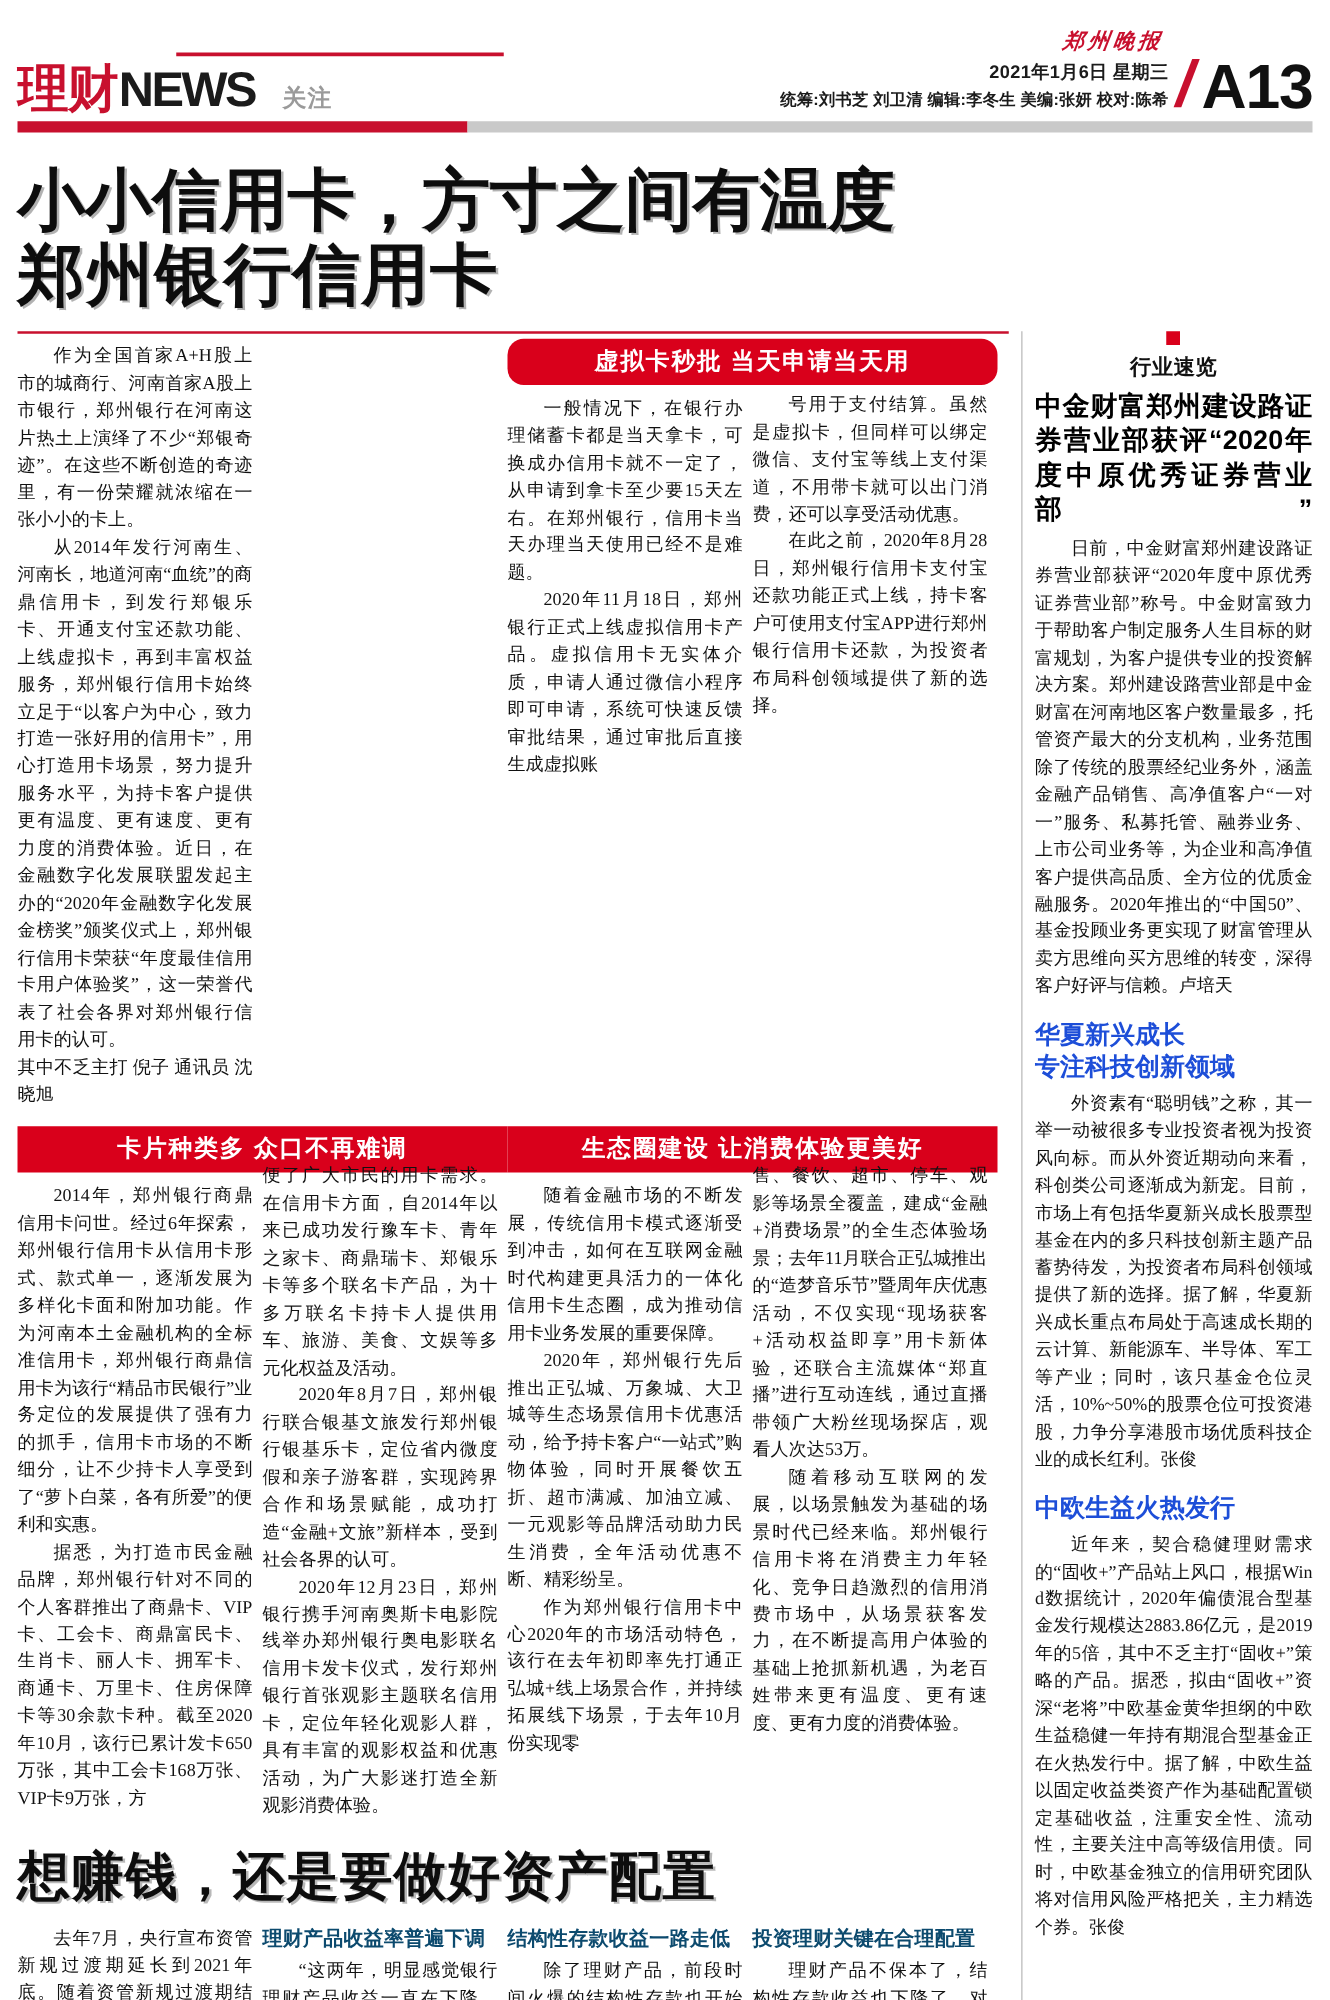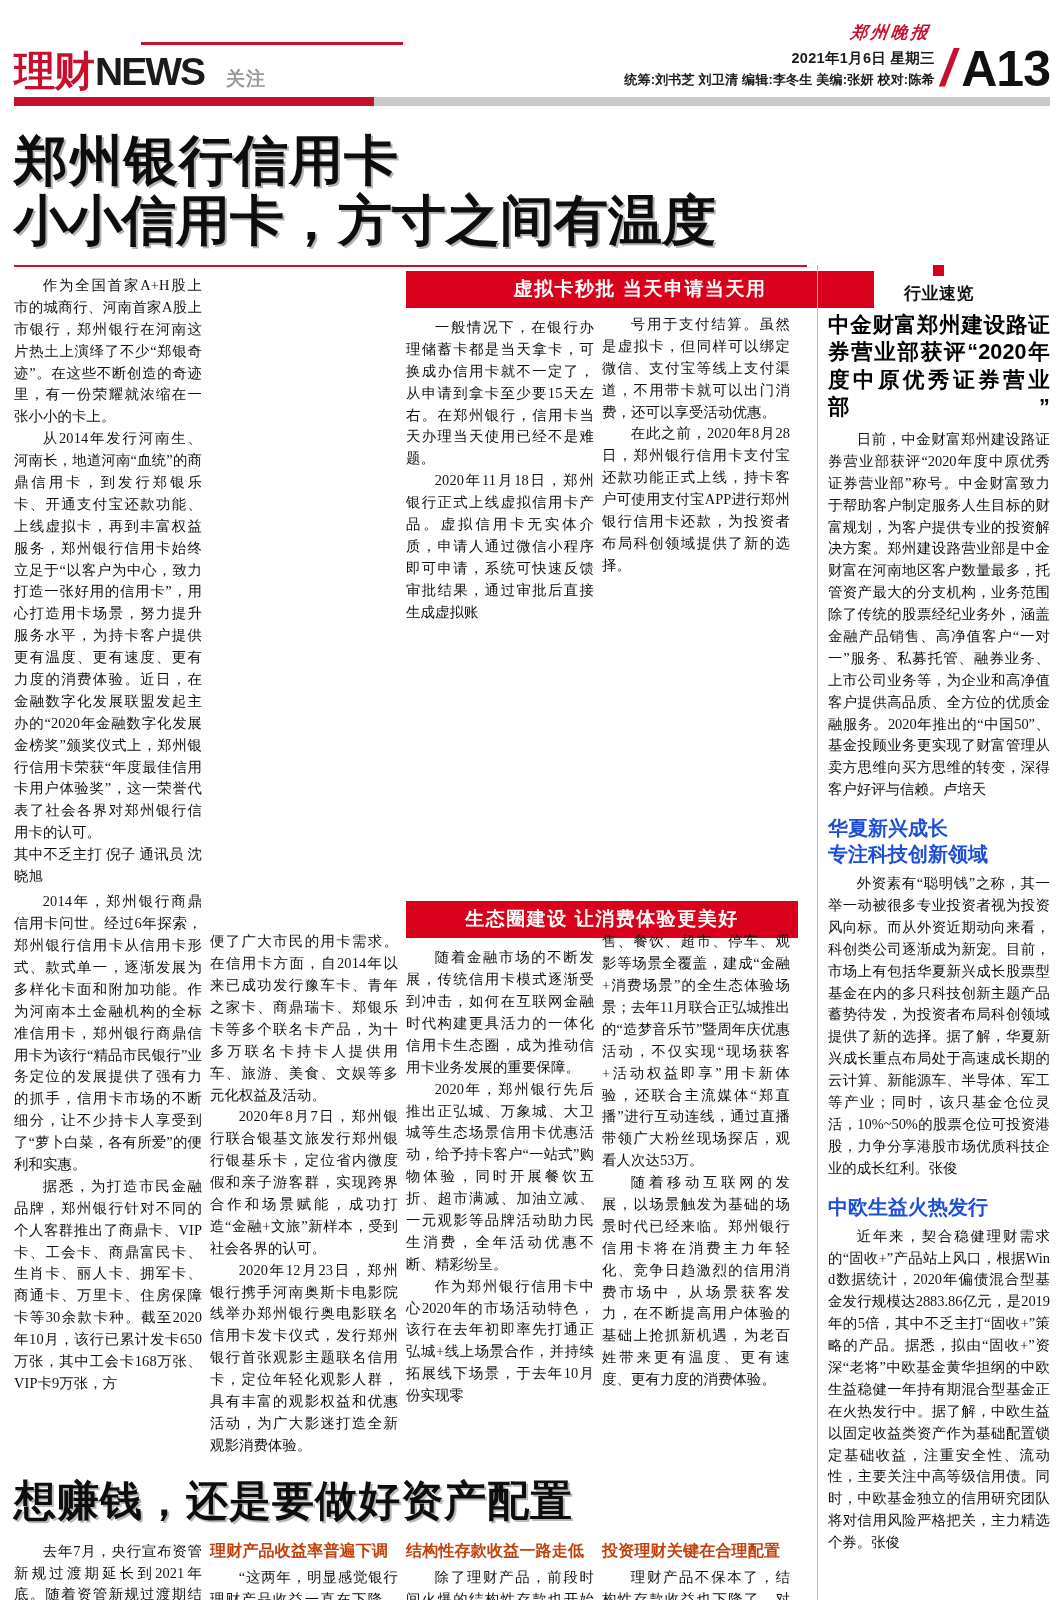--- a/index.html
+++ b/index.html
@@ -91,21 +91,21 @@
   .sb-body p { font-family: "Liberation Serif", serif; font-size: 14.4px;
                line-height: 1.52; text-align: justify; text-indent: 2em;
                word-break: break-all; }
 
   
   .lower { margin-top: 16px; }
   .lower-hl { font-family: "Liberation Sans", sans-serif; font-weight: bold;
               font-size: 42px; color: #0d0d0d; letter-spacing: 1px;
               text-shadow: 2px 2px 0 rgba(0,0,0,0.28); margin-bottom: 12px; }
   .sub-head { font-family: "Liberation Sans", sans-serif; font-weight: bold;
-              font-size: 16px; color: #c2410c; margin-bottom: 5px; letter-spacing: .2px; }
+              font-size: 16px; color: #0c4a6e; margin-bottom: 5px; letter-spacing: .2px; }
 </style>
 </head>
 <body>
 
 <div class="page">
 
   <div class="masthead">
     <div class="mh-left">
       <div class="mh-rule-top"></div>
       <span class="mh-licai">理财</span>
@@ -121,49 +121,50 @@
       <div class="mh-slash">/</div>
       <div class="mh-page">A13</div>
     </div>
   </div>
   <div class="mh-bar">
     <div class="b1"></div>
     <div class="b2"></div>
   </div>
 
   <div class="headline">
+    <div class="hl-line hl-2">小小信用卡，方寸之间有温度</div>
     <div class="hl-line hl-1">郑州银行信用卡</div>
-    <div class="hl-line hl-2">小小信用卡，方寸之间有温度</div>
   </div>
 
   <div class="body-wrap">
 
     <div class="main-zone">
       <div class="hr-red"></div>
 
       <div class="cols" style="margin-top:8px;">
         <div class="col">
           <p class="cn">作为全国首家A+H股上市的城商行、河南首家A股上市银行，郑州银行在河南这片热土上演绎了不少“郑银奇迹”。在这些不断创造的奇迹里，有一份荣耀就浓缩在一张小小的卡上。</p>
           <p class="cn">从2014年发行河南生、河南长，地道河南“血统”的商鼎信用卡，到发行郑银乐卡、开通支付宝还款功能、上线虚拟卡，再到丰富权益服务，郑州银行信用卡始终立足于“以客户为中心，致力打造一张好用的信用卡”，用心打造用卡场景，努力提升服务水平，为持卡客户提供更有温度、更有速度、更有力度的消费体验。近日，在金融数字化发展联盟发起主办的“2020年金融数字化发展金榜奖”颁奖仪式上，郑州银行信用卡荣获“年度最佳信用卡用户体验奖”，这一荣誉代表了社会各界对郑州银行信用卡的认可。</p>
           <p class="cn byline">其中不乏主打 倪子 通讯员 沈晓旭</p>
         </div>
         <div class="col"></div>
         <div class="col">
-          <div class="banner" style="margin-top:-4px; width:468px;">虚拟卡秒批 当天申请当天用</div>
+          <div class="banner" style="margin-top:-4px; width:392px;border-radius:13px;">虚拟卡秒批 当天申请当天用</div>
           <p class="cn">一般情况下，在银行办理储蓄卡都是当天拿卡，可换成办信用卡就不一定了，从申请到拿卡至少要15天左右。在郑州银行，信用卡当天办理当天使用已经不是难题。</p>
           <p class="cn">2020年11月18日，郑州银行正式上线虚拟信用卡产品。虚拟信用卡无实体介质，申请人通过微信小程序即可申请，系统可快速反馈审批结果，通过审批后直接生成虚拟账</p>
         </div>
         <div class="col" style="padding-top:39px;">
           <p class="cn">号用于支付结算。虽然是虚拟卡，但同样可以绑定微信、支付宝等线上支付渠道，不用带卡就可以出门消费，还可以享受活动优惠。</p>
           <p class="cn">在此之前，2020年8月28日，郑州银行信用卡支付宝还款功能正式上线，持卡客户可使用支付宝APP进行郑州银行信用卡还款，为投资者布局科创领域提供了新的选择。</p>
         </div>
       </div>
 
       <div class="cols" style="margin-top:4px;">
         <div class="col">
+          <div class="banner" style="width:392px;">卡片种类多 众口不再难调</div>
           <p class="cn">2014年，郑州银行商鼎信用卡问世。经过6年探索，郑州银行信用卡从信用卡形式、款式单一，逐渐发展为多样化卡面和附加功能。作为河南本土金融机构的全标准信用卡，郑州银行商鼎信用卡为该行“精品市民银行”业务定位的发展提供了强有力的抓手，信用卡市场的不断细分，让不少持卡人享受到了“萝卜白菜，各有所爱”的便利和实惠。</p>
           <p class="cn">据悉，为打造市民金融品牌，郑州银行针对不同的个人客群推出了商鼎卡、VIP卡、工会卡、商鼎富民卡、生肖卡、丽人卡、拥军卡、商通卡、万里卡、住房保障卡等30余款卡种。截至2020年10月，该行已累计发卡650万张，其中工会卡168万张、VIP卡9万张，方</p>
         </div>
         <div class="col" style="padding-top:40px;">
           <p class="cn noind">便了广大市民的用卡需求。在信用卡方面，自2014年以来已成功发行豫车卡、青年之家卡、商鼎瑞卡、郑银乐卡等多个联名卡产品，为十多万联名卡持卡人提供用车、旅游、美食、文娱等多元化权益及活动。</p>
           <p class="cn">2020年8月7日，郑州银行联合银基文旅发行郑州银行银基乐卡，定位省内微度假和亲子游客群，实现跨界合作和场景赋能，成功打造“金融+文旅”新样本，受到社会各界的认可。</p>
           <p class="cn">2020年12月23日，郑州银行携手河南奥斯卡电影院线举办郑州银行奥电影联名信用卡发卡仪式，发行郑州银行首张观影主题联名信用卡，定位年轻化观影人群，具有丰富的观影权益和优惠活动，为广大影迷打造全新观影消费体验。</p>
         </div>
         <div class="col">
           <div class="banner" style="width:392px;">生态圈建设 让消费体验更美好</div>

